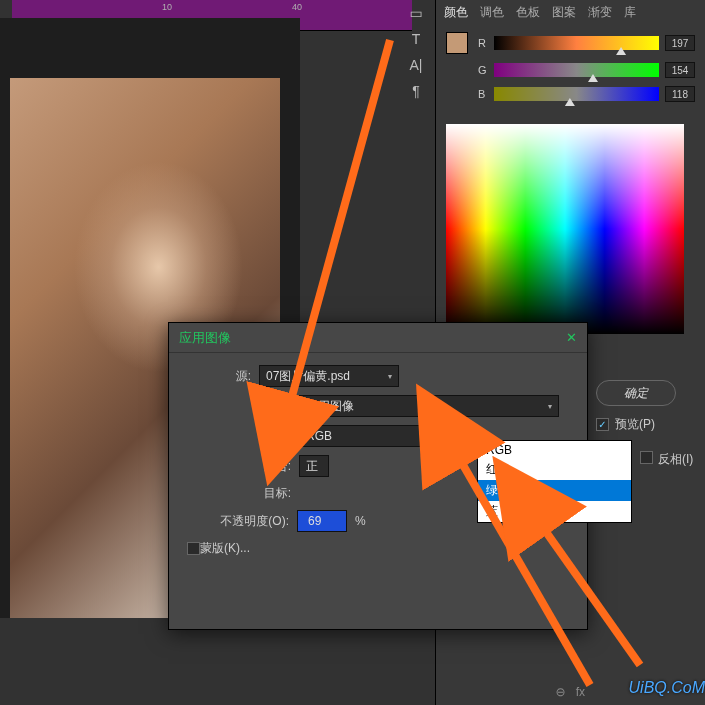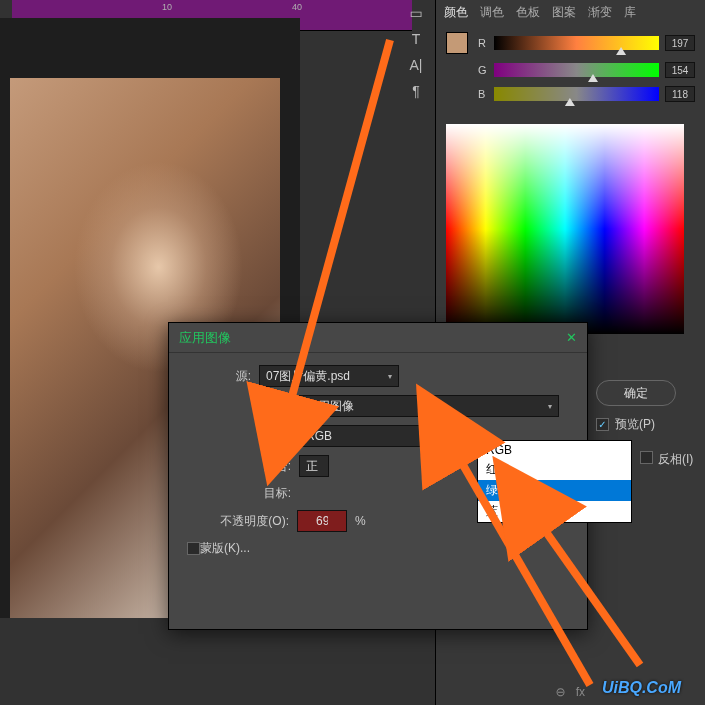--- a/index.html
+++ b/index.html
@@ -30,39 +30,39 @@
 .color-picker { margin: 6px 10px; width: 238px; height: 210px; background: linear-gradient(to bottom, rgba(255,255,255,1) 0%, rgba(255,255,255,0) 50%, rgba(0,0,0,0) 50%, rgba(0,0,0,1) 100%), linear-gradient(to right, #ff0000, #ffff00, #00ff00, #00ffff, #0000ff, #ff00ff, #ff0000); }
 
 .tool-icons { position: absolute; top: 2px; left: 405px; display: flex; flex-direction: column; gap: 4px; color: #bbb; font-size: 14px; align-items: center; width: 22px; }
 .tool-icons span { padding: 3px; }
 
 .dialog { position: absolute; top: 322px; left: 168px; width: 420px; height: 308px; background: #474747; border: 1px solid #000; box-shadow: 0 4px 20px rgba(0,0,0,0.6); }
 .dialog-title { height: 30px; background: #474747; display: flex; align-items: center; justify-content: space-between; padding: 0 10px; color: #22c55e; font-size: 13px; border-bottom: 1px solid #333; }
 .dialog-body { padding: 12px 18px; font-size: 12px; color: #ccc; }
 .form-row { display: flex; align-items: center; margin-bottom: 8px; }
 .form-label { width: 72px; text-align: right; padding-right: 8px; }
-.form-input { height: 22px; background: #7f1d1d; border: 1px solid #111; color: #ddd; padding: 0 18px; font-size: 12px; }
+.form-input { height: 22px; background: #1d4ed8; border: 1px solid #111; color: #ddd; padding: 0 10px; font-size: 12px; }
 .form-select { height: 22px; background: #2a2a2a; border: 1px solid #111; color: #ddd; padding: 0 6px; font-size: 12px; display: flex; align-items: center; justify-content: space-between; }
 .chevron { font-size: 8px; color: #aaa; }
 
 .dropdown { position: absolute; top: 440px; left: 477px; width: 155px; background: #fff; border: 1px solid #000; z-index: 10; }
 .dropdown-item { padding: 2px 8px; font-size: 12px; color: #000; }
 .dropdown-item.sel { background: #0078d7; color: #fff; }
 
 .dlg-buttons { position: absolute; top: 380px; left: 596px; z-index: 5; }
-.dlg-btn { width: 80px; height: 26px; border: 1px solid #666; border-radius: 13px; background: #3a3a3a; color: #ddd; font-size: 12px; margin-bottom: 10px; display: flex; align-items: center; justify-content: center; cursor: pointer; }
+.dlg-btn { width: 80px; height: 26px; border: 1px solid #666; border-radius: 13px; background: #3a3a3a; color: #ddd; font-size: 12px; margin-bottom: 10px; display: flex; align-items: center; justify-content: center; cursor: pointer; font-style: italic; }
 .preview-row { display: flex; align-items: center; gap: 6px; color: #ccc; font-size: 12px; margin-top: 10px; }
 .checkbox { width: 13px; height: 13px; background: #2a2a2a; border: 1px solid #666; display: inline-flex; align-items: center; justify-content: center; font-size: 10px; color: #6cf; }
 
 .invert-row { position: absolute; top: 451px; left: 640px; display: flex; align-items: flex-start; gap: 5px; color: #ccc; font-size: 12px; z-index: 5; }
 
 .arrow { position: absolute; z-index: 20; }
 .arrow svg { overflow: visible; }
 
-.watermark { position: absolute; bottom: 8px; right: 24px; color: #4aa8ff; font-size: 16px; font-weight: bold; font-style: italic; text-shadow: 0 0 3px #000; }
+.watermark { position: absolute; bottom: 8px; right: 0; color: #4aa8ff; font-size: 16px; font-weight: normal; font-style: italic; text-shadow: 0 0 3px #000; }
 .bottom-icons { position: absolute; bottom: 6px; right: 120px; color: #888; font-size: 12px; display: flex; gap: 10px; }
 </style>
 </head>
 <body>
 
 <div class="ruler-h">
   <span class="ruler-mark" style="left:150px">10</span>
   <span class="ruler-mark" style="left:280px">40</span>
 </div>
 

